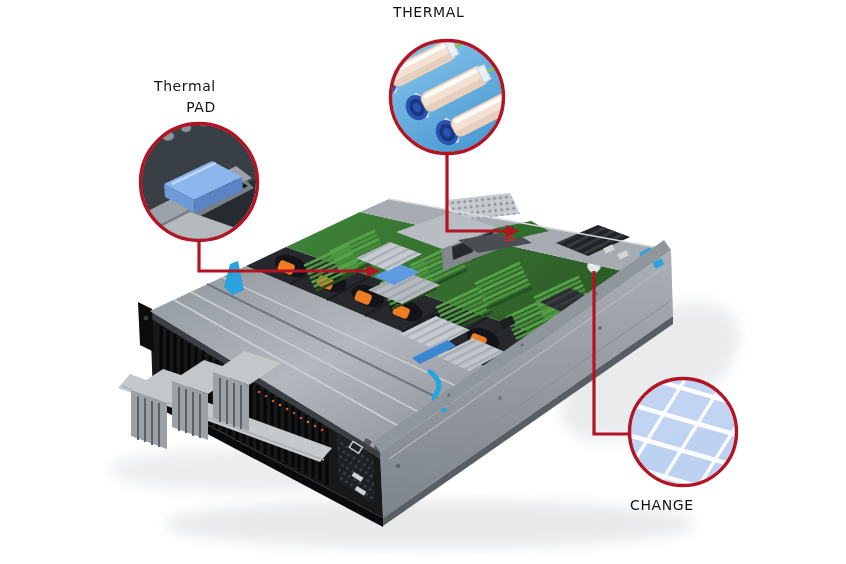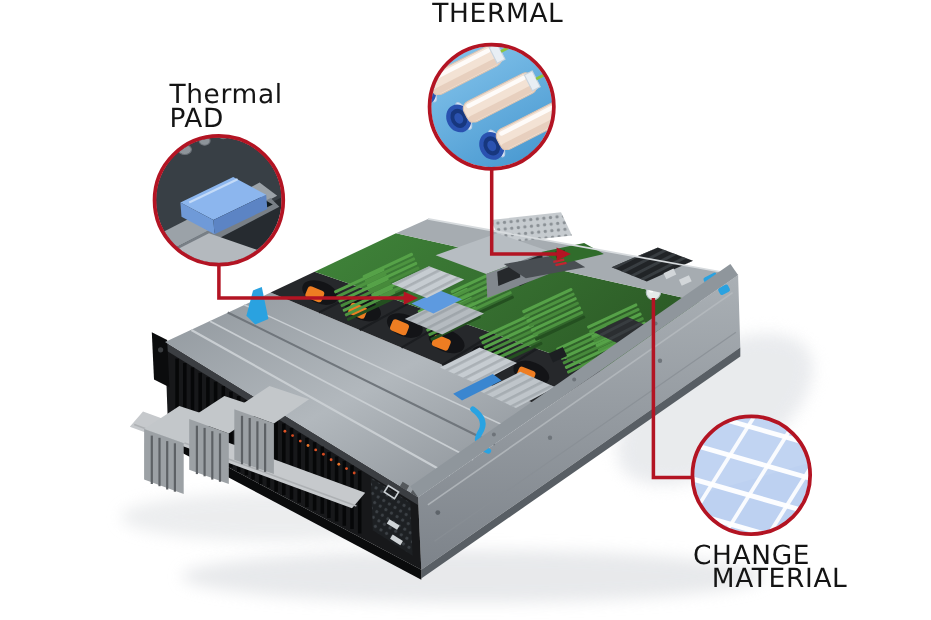--- a/index.html
+++ b/index.html
@@ -4,22 +4,23 @@
 <style>
   html,body{margin:0;padding:0;background:#fff;}
   .stage{
     position:relative;width:846px;height:564px;overflow:hidden;
     background:var(--background,#fff);
     font-family:"DejaVu Sans",sans-serif;
   }
   .stage svg{position:absolute;left:0;top:0;}
   .label{
     position:absolute;color:var(--label-text,#141414);
-    font-size:24px;line-height:21px;letter-spacing:.6px;font-weight:400;
+    font-size:14px;line-height:21px;letter-spacing:.6px;font-weight:400;
     white-space:nowrap;
+    text-align:right;
   }
   .label .line{display:block;}
   .label-phase .line + .line{margin-left:17px;}
 
   
   .red-line{stroke:var(--annotation-red,#b31423);fill:none;stroke-width:3.2px;}
   .red-fill{fill:var(--annotation-red,#b31423);}
   .ring{fill:none;stroke:var(--annotation-red,#b31423);stroke-width:3.4px;}
   .clip{fill:var(--clip-orange,#ee7d22);}
   .blue{fill:var(--accent-blue,#2aa2e0);}
@@ -394,16 +395,15 @@
   <span class="line">THERMAL</span>
 </div>
 
 <div class="label" style="left:154px;top:76px;">
   <span class="line">Thermal</span>
   <span class="line">PAD</span>
 </div>
 
 <div class="label label-phase" style="left:630px;top:495px;">
   <span class="line">CHANGE</span>
-  <span class="line">MATERIAL</span>
 </div>
 
 </div>
 
 </body></html>

